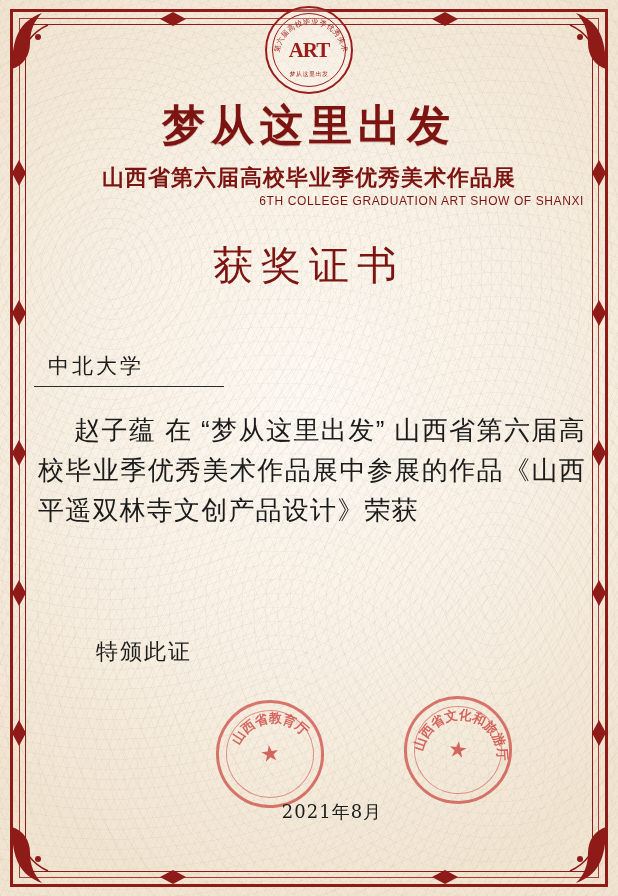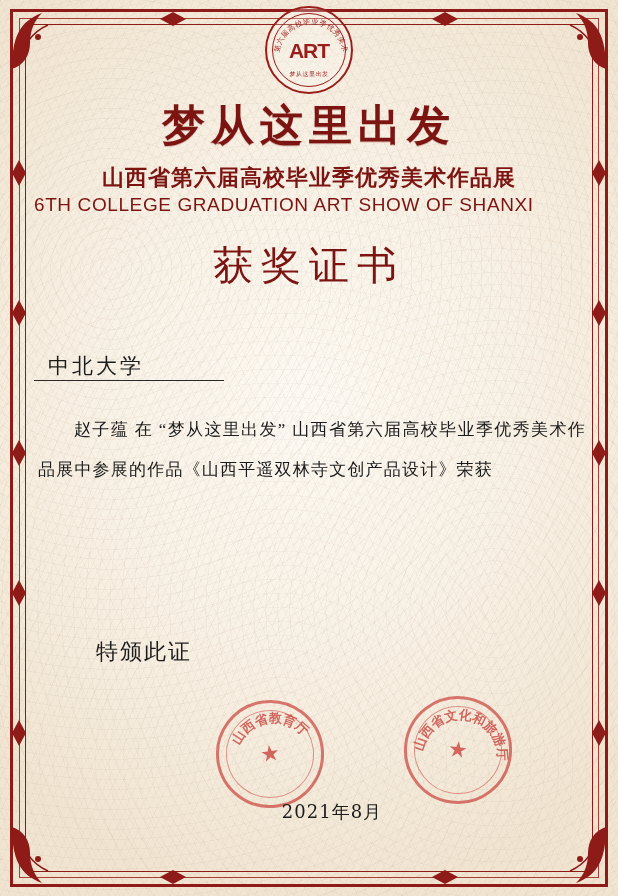--- a/index.html
+++ b/index.html
@@ -108,21 +108,21 @@
     position: absolute;
     inset: 5px;
     border: 1px solid #9b1d19;
     border-radius: 50%;
   }
   .emblem-art {
     position: absolute;
     left: 50%; top: 50%;
     transform: translate(-50%,-50%);
     color: #9b1d19;
-    font-family: Liberation Sans, sans-serif;
+    font-family: Liberation Serif, serif;
     font-weight: bold;
     font-size: 21px;
     letter-spacing: -1px;
     line-height: 1;
   }
   .emblem-sub {
     position: absolute;
     left: 50%;
     bottom: 13px;
     transform: translateX(-50%);
@@ -173,22 +173,22 @@
     color: #7c1512;
     font-weight: bold;
     letter-spacing: 1px;
     font-family: "DejaVu Serif", serif;
   }
 
   .subtitle-en {
     position: absolute;
     top: 194px;
     width: 100%;
-    text-align: left;
-    font-size: 19px;
+    text-align: right;
+    font-size: 12px;
     color: #7c1512;
     font-family: "Liberation Sans", sans-serif;
     letter-spacing: 0.6px;
   }
 
   .cert-title {
     position: absolute;
     top: 238px;
     width: 100%;
     text-align: center;
@@ -202,35 +202,35 @@
   
   .recipient {
     position: absolute;
     top: 352px;
     left: 34px;
     width: 190px;
     font-size: 21px;
     color: #1b1b1b;
     font-family: "DejaVu Serif", serif;
     letter-spacing: 3px;
-    padding-bottom: 0;
+    padding-bottom: 6px;
     border-bottom: 1.5px solid #2a2a2a;
     text-align: left;
     text-indent: 14px;
   }
 
   .body-text {
     position: absolute;
     top: 410px;
     left: 38px;
     right: 32px;
-    font-size: 17px;
+    font-size: 26px;
     line-height: 40px;
     color: #1b1b1b;
-    font-family: Liberation Serif, serif;
+    font-family: Liberation Sans, sans-serif;
     letter-spacing: 1.2px;
     text-indent: 36px;
     text-align: justify;
   }
 
   .award {
     position: absolute;
     top: 545px;
     width: 100%;
     text-align: center;

